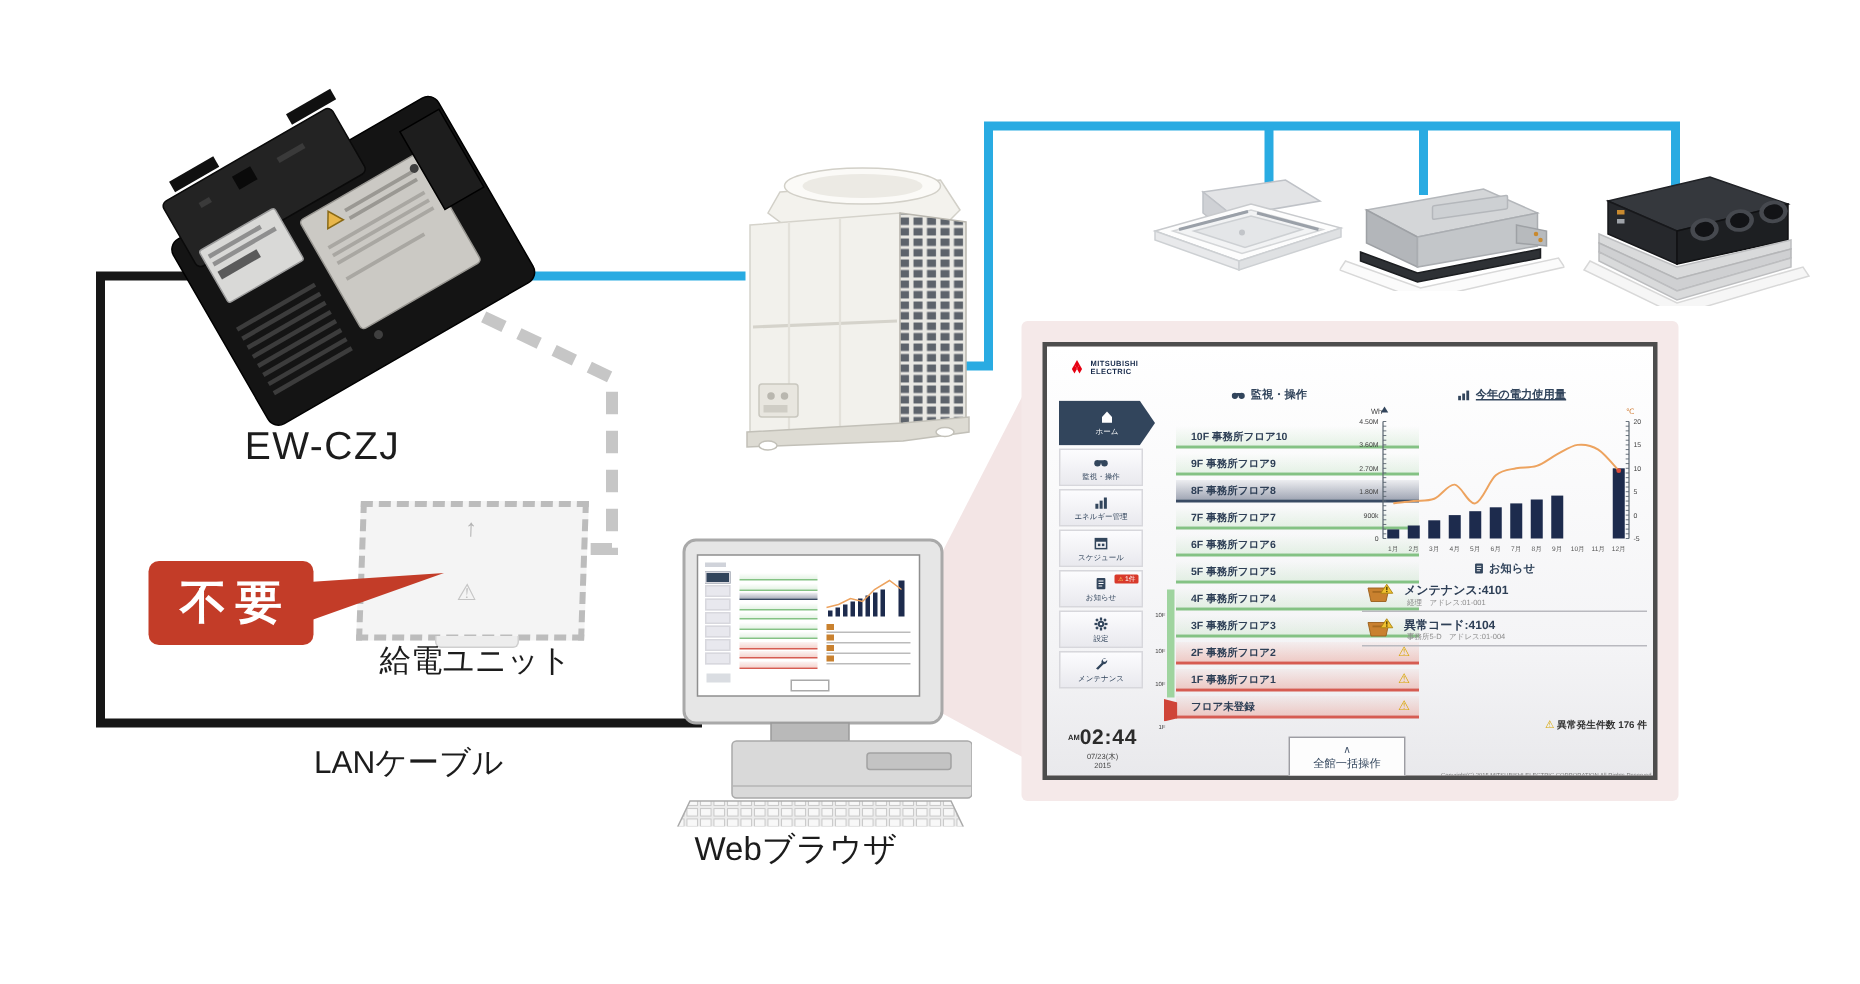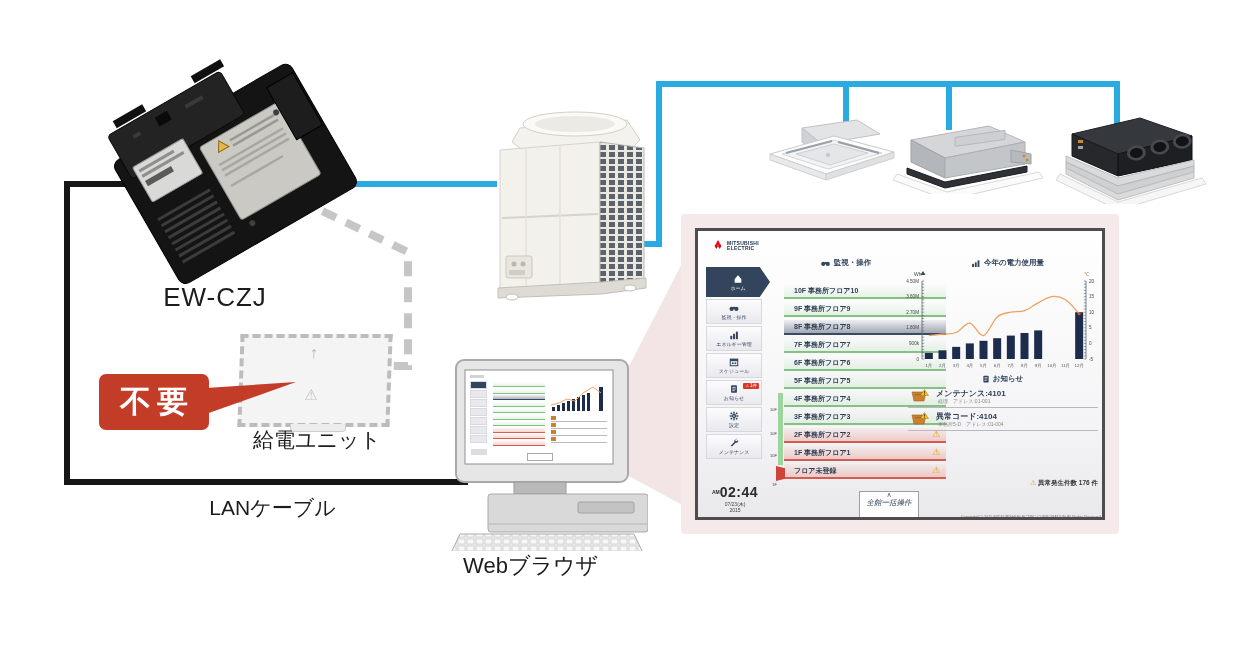--- a/index.html
+++ b/index.html
@@ -69,21 +69,21 @@
   
   .fscroll { position:absolute; left:74px; top:162px; width:14px; }
   .fs-bar { position:absolute; left:6px; top:0; width:5px; height:72px; background:#9fd49f; }
   .fs-mark { position:absolute; right:9px; width:14px; text-align:right; font-size:4px; color:#444; }
   .fs-handle { position:absolute; left:4px; top:73px; width:9px; height:15px; background:#cf4438;
     clip-path:polygon(0 0,100% 15%,100% 85%,0 100%); cursor:pointer; }
   .fs-1f { position:absolute; right:9px; top:89px; width:14px; text-align:right; font-size:4px; color:#444; }
 
   
   .chart-head { position:absolute; left:250px; top:27px; width:120px; display:flex; gap:4px;
-    align-items:center; justify-content:center; color:#32455c; font-size:7.5px; font-weight:bold; }
+    align-items:center; justify-content:center; color:#32455c; font-size:7.5px; font-weight:bold;text-decoration:underline; }
   .chart-box { position:absolute; left:198px; top:36px; }
 
   
   .notice-head { position:absolute; left:250px; top:143px; width:110px; display:flex; gap:4px;
     align-items:center; justify-content:center; color:#32455c; font-size:7.5px; font-weight:bold; }
   .notices { position:absolute; left:210px; top:154px; width:190px; }
   .notice-item { position:relative; height:23px; border-bottom:1px solid #b9b9bf; cursor:pointer; }
   .ni-title { position:absolute; left:28px; top:3px; font-size:8px; font-weight:bold; color:#2e3f56; }
   .ni-detail { position:absolute; left:30px; top:13px; font-size:5px; color:#8b8b8b; }
   .ni-icon { position:absolute; left:2px; top:4px; }
@@ -91,23 +91,23 @@
     font-size:6.5px; font-weight:bold; color:#333; }
   .notice-sum .warn { color:#d7a500; font-size:7px; }
 
   
   .clock { position:absolute; left:14px; top:252px; color:#2b2b2b; }
   .clock .mer { font-size:5px; font-weight:bold; vertical-align:3px; }
   .clock .time { font-size:14px; font-weight:bold; letter-spacing:.5px; }
   .clock .date,.clock .year { font-size:5px; text-align:center; color:#444; }
 
   
-  .all-btn { position:absolute; left:161px; top:260px; width:60px; height:29px; background:#fdfdfd;
+  .all-btn { position:absolute; left:161px; top:260px; width:78px; height:29px; background:#fdfdfd;
     border:1px solid #9d9da3; color:#32455c; font-size:7.5px; display:flex; flex-direction:column;
-    align-items:center; gap:1px; cursor:pointer;font-style:italic; }
+    align-items:center; justify-content:center; gap:1px; cursor:pointer; }
   .all-btn .chev { font-size:7px; line-height:5px; color:#4a5a70; }
   .copyright { position:absolute; left:238px; top:283px; width:166px; text-align:right;
     font-size:3.9px; color:#777; }
 
   
   .mini { position:absolute; left:467px; top:373px; width:144px; height:90px; background:#fff; overflow:hidden; }
   .mini .m-logo { position:absolute; left:3px; top:2px; width:14px; height:3px; background:#d0d3da; }
   .mini .m-side { position:absolute; left:3px; top:8px; width:17px; }
   .mini .m-side div { height:8px; margin-bottom:1px; background:#e8e8ee; border:0.5px solid #d8d8de; }
   .mini .m-side div:first-child { background:#32455c; }

